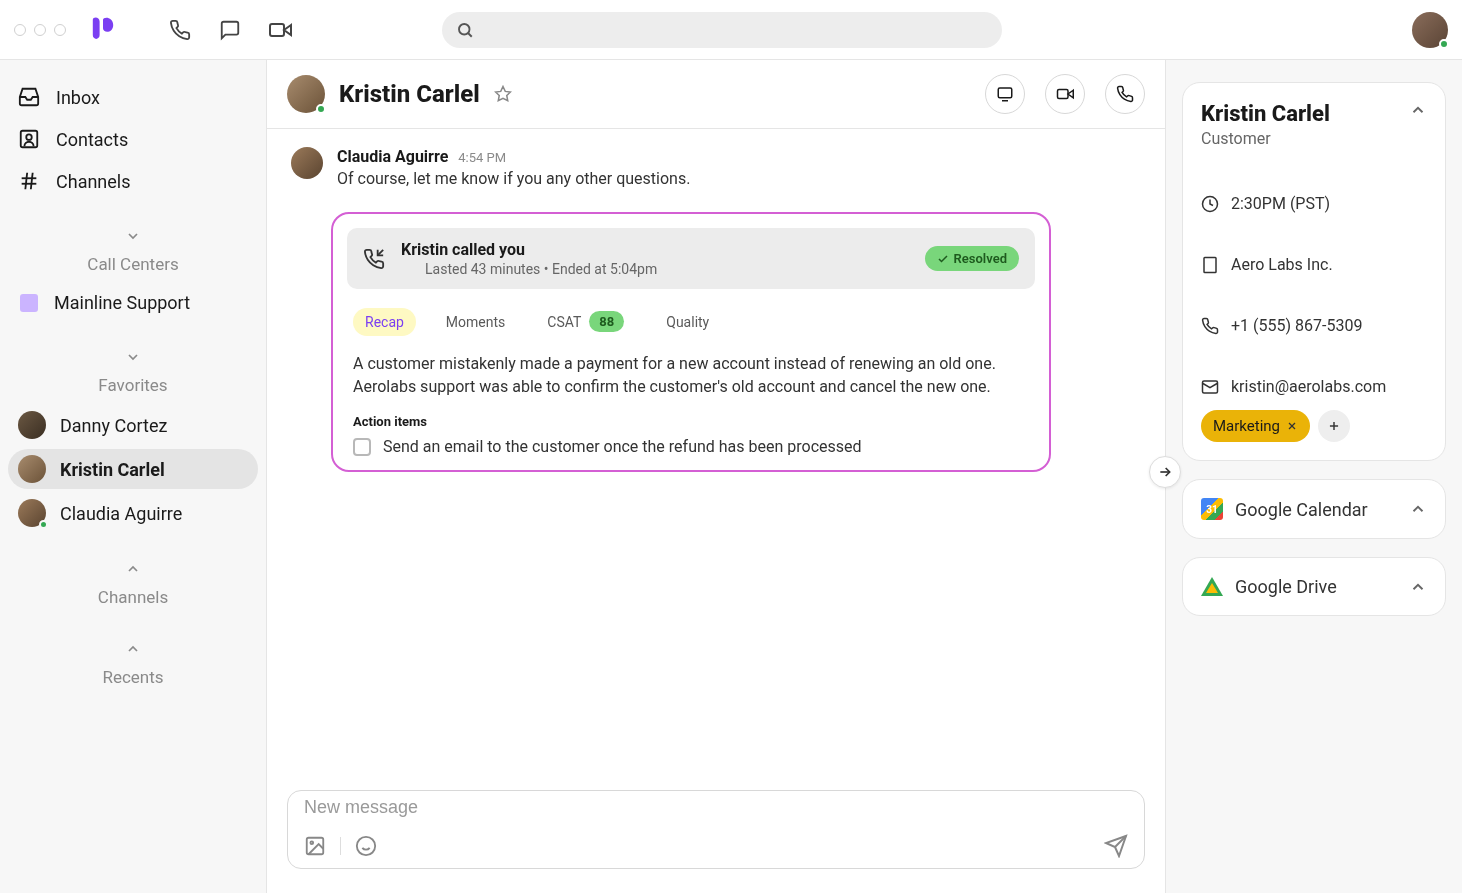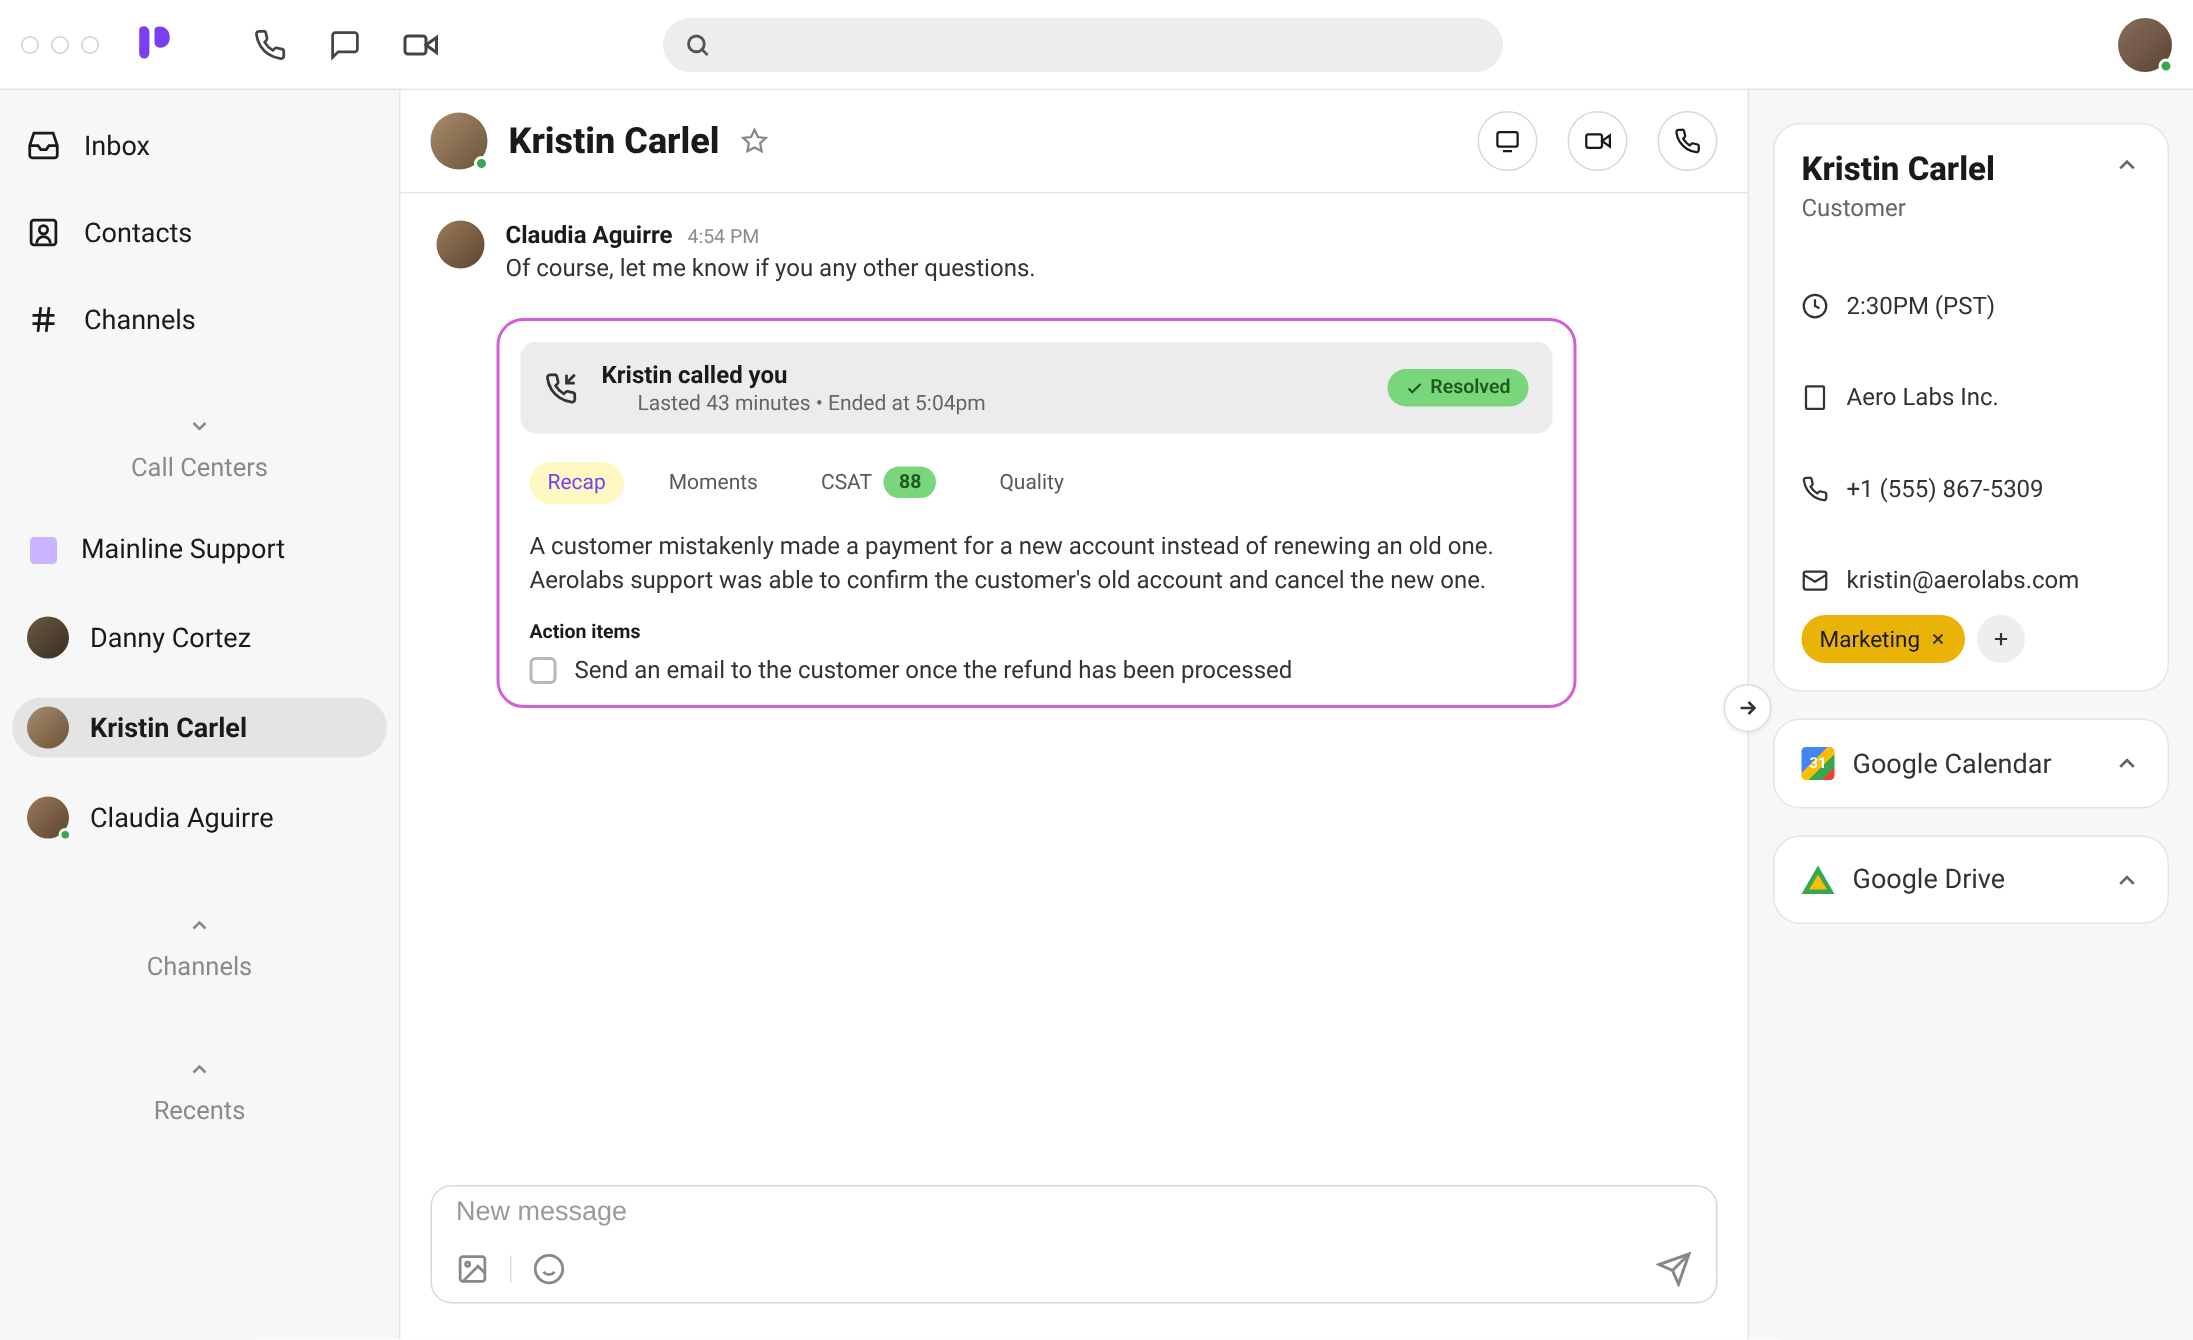--- a/index.html
+++ b/index.html
@@ -13,21 +13,21 @@
   .header-actions { display: flex; gap: 26px; align-items: center; margin-right: 150px; color:#444;}
   .header-icon-btn { width:24px; height:24px; display:flex; align-items:center; justify-content:center; cursor:pointer; }
   .search { flex: 0 0 560px; height: 36px; background: #ededed; border-radius: 18px; display:flex; align-items:center; padding:0 14px; gap:10px; color:#555;}
   .search input { border:none; background:transparent; outline:none; flex:1; font-size:15px;}
   .header-spacer { flex:1; }
   .avatar-small { width:36px; height:36px; border-radius:50%; background:linear-gradient(135deg,#8a6d5b,#5a4435); position:relative;}
   .status-dot { width:10px; height:10px; border-radius:50%; background:#34a853; border:2px solid #fff; position:absolute; bottom:-1px; right:-1px;}
   
   .main { display:flex; height:833px; background:#f7f7f7;}
   
-  .sidebar { width:266px; padding:18px 8px 18px 8px; display:flex; flex-direction:column; gap:20px;}
+  .sidebar { width:266px; padding:18px 8px 18px 8px; display:flex; flex-direction:column; gap:4px;}
   .nav-item { display:flex; align-items:center; gap:16px; padding:8px 10px; font-size:18px; color:#1a1a1a; cursor:pointer; border-radius:18px;}
   .nav-item svg, .nav-item .square-icon { flex-shrink:0; }
   .section-header { display:flex; align-items:center; gap:10px; padding:10px 10px 6px; color:#8a8a8a; font-size:17px; cursor:pointer;flex-direction:column;}
   .section-header .chev { width:16px; height:16px; }
   .square-icon { width:18px; height:18px; background:#cbb4ff; border-radius:3px; margin-left:2px;}
   .fav-item { display:flex; align-items:center; gap:14px; padding:6px 10px; font-size:18px; cursor:pointer; border-radius:22px;}
   .fav-item .av { width:28px; height:28px; border-radius:50%; background:#888; position:relative;}
   .fav-item.active { background:#e4e4e4; font-weight:700;}
   .fav-item .status-dot-sm { width:9px; height:9px; border-radius:50%; background:#34a853; border:2px solid #f7f7f7; position:absolute; bottom:-2px; right:-2px;}
   
@@ -168,20 +168,26 @@
       <svg class="chev" viewBox="0 0 24 24" fill="none" stroke="currentColor" stroke-width="2.5">
           <polyline points="6 9 12 15 18 9"></polyline>
         </svg>
       <span>Call Centers</span>
     </div>
     <div class="nav-item">
       <div class="square-icon"></div>
       <span>Mainline Support</span>
     </div>
 
+    <div class="section-header" style="margin-top:14px;">
+      <svg class="chev" viewBox="0 0 24 24" fill="none" stroke="currentColor" stroke-width="2.5">
+          <polyline points="6 9 12 15 18 9"></polyline>
+        </svg>
+      <span>Favorites</span>
+    </div>
     <div class="fav-item">
       <div class="av" style="background:linear-gradient(135deg,#6b5843,#3a2e22);"></div>
       <span>Danny Cortez</span>
     </div>
     <div class="fav-item active">
       <div class="av" style="background:linear-gradient(135deg,#a88c6e,#6b5238);"></div>
       <span>Kristin Carlel</span>
     </div>
     <div class="fav-item">
       <div class="av" style="background:linear-gradient(135deg,#9b7a5a,#5a4430);">

